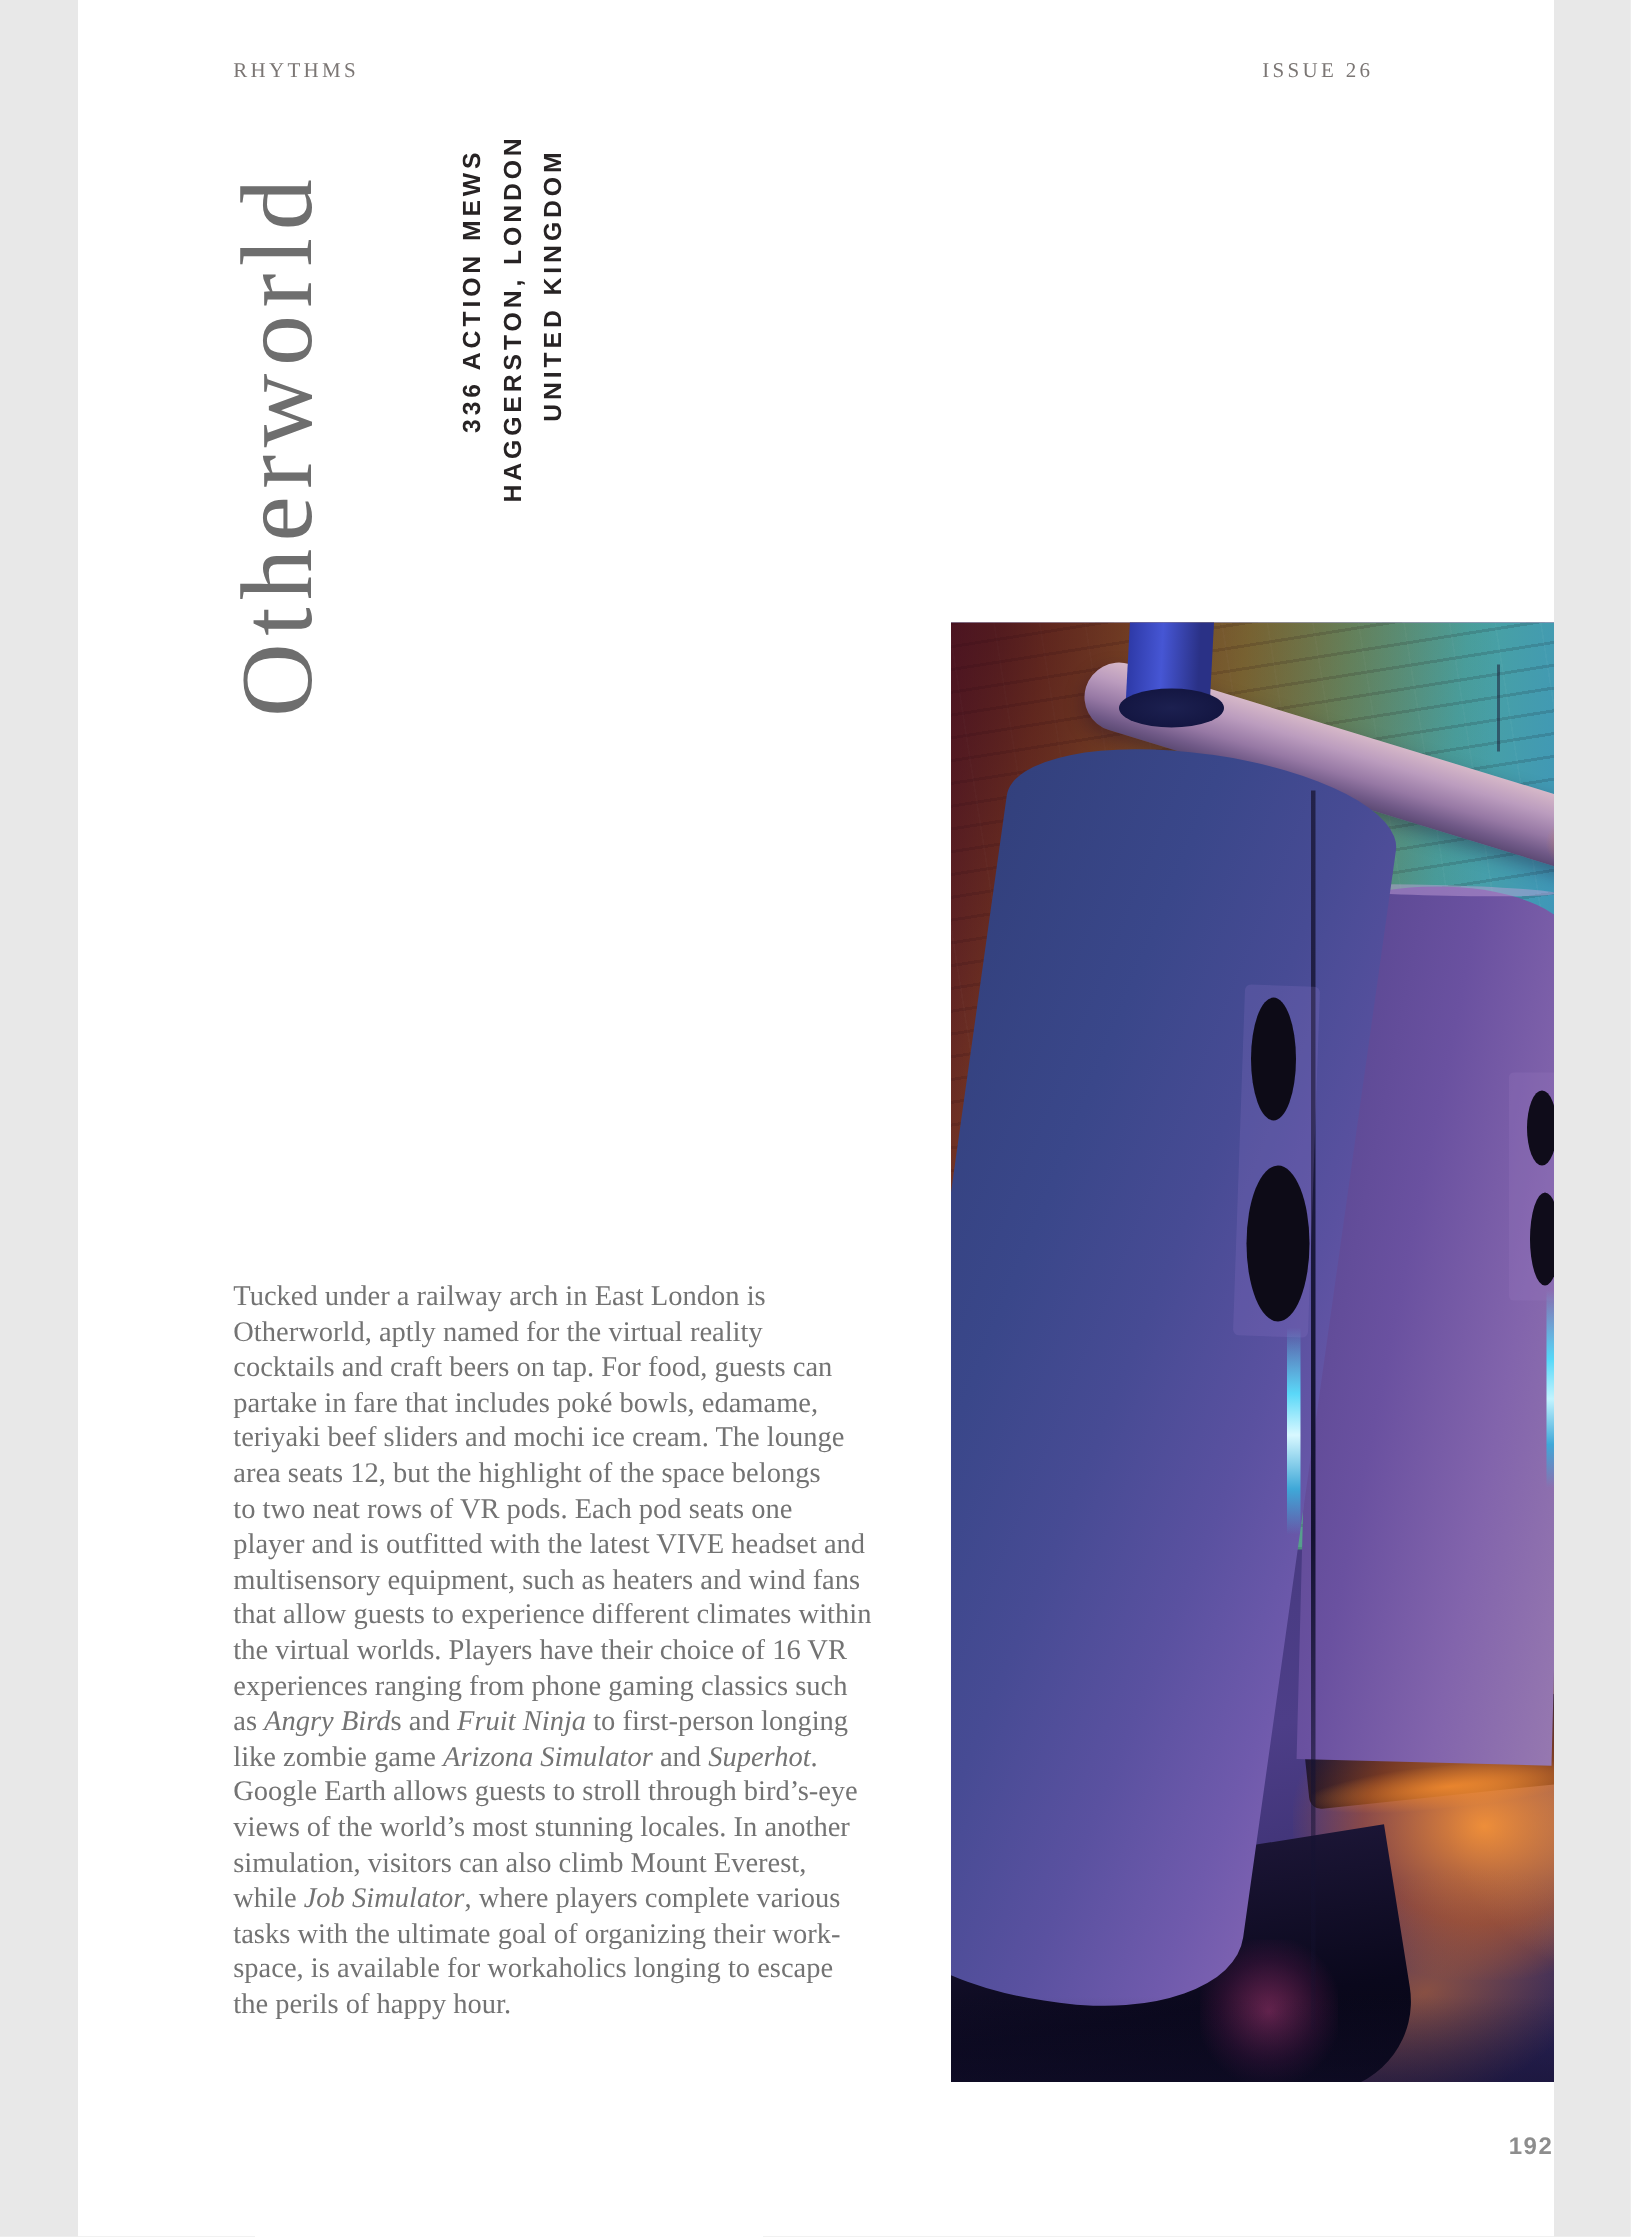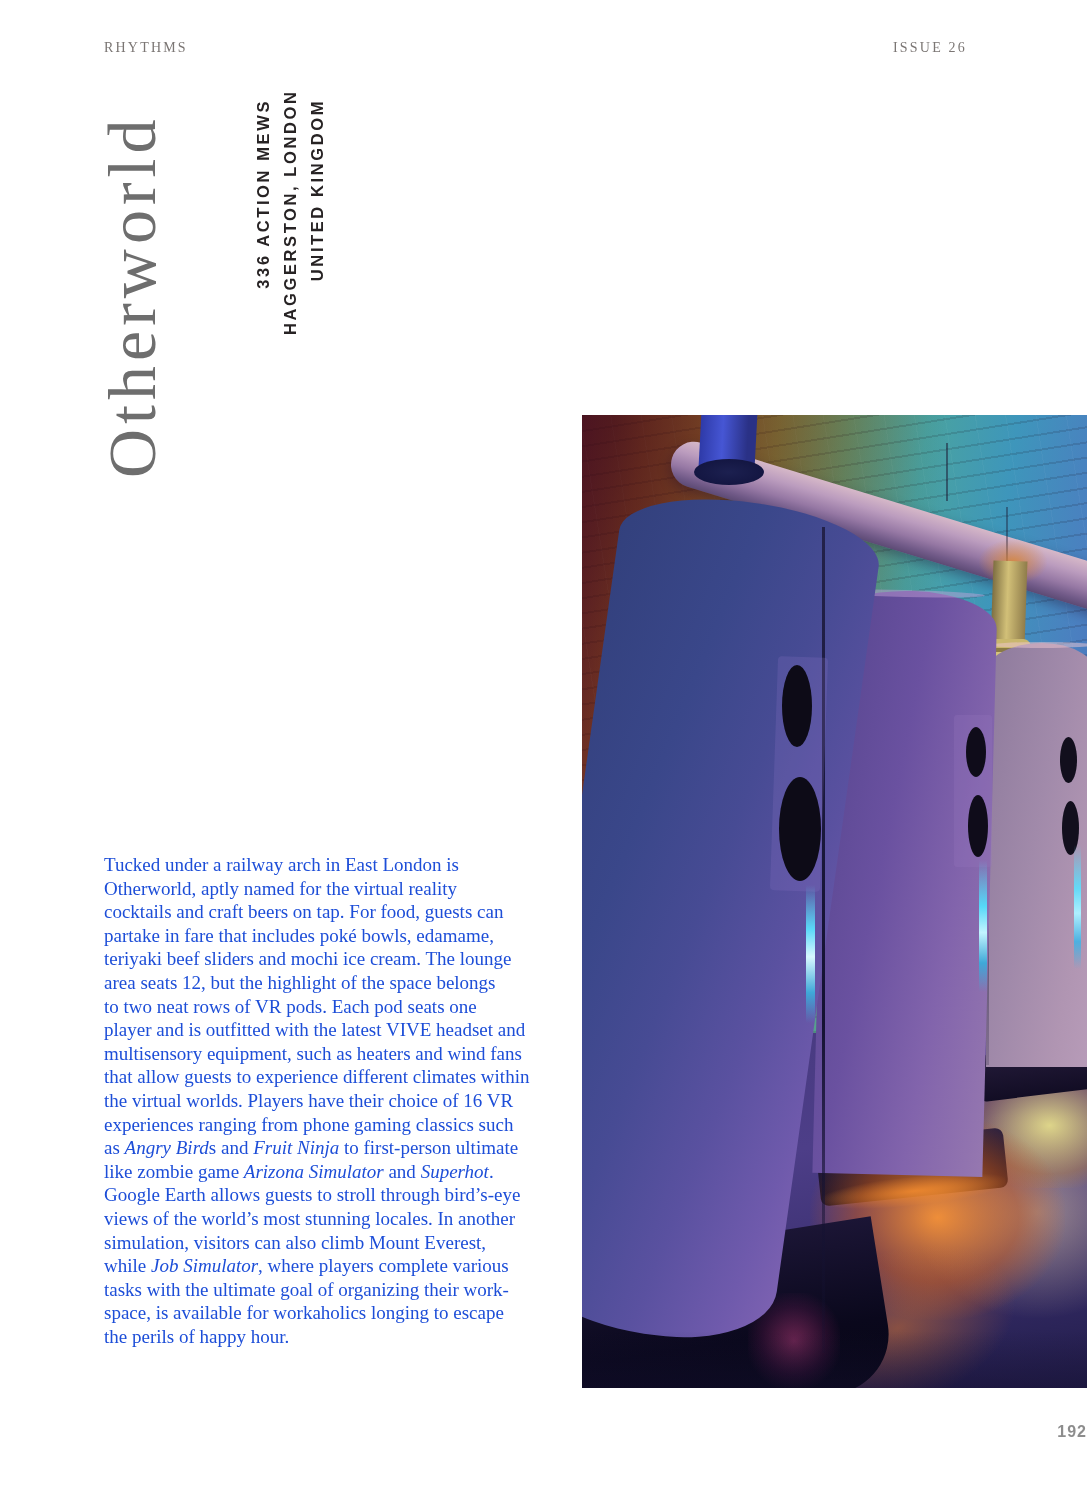--- a/index.html
+++ b/index.html
@@ -1,17 +1,17 @@
 <!DOCTYPE html>
 <html><head>
 <meta charset="utf-8">
 <style>
   html,body{margin:0;padding:0;background:#e8e8e8;}
   .page{
-    position:relative; width:1087px; height:1491px; margin:0 auto;
+    position:relative; width:984px; height:1491px; margin:0 auto;
     background:#ffffff; overflow:hidden;
     font-family:"Liberation Serif", serif; color:#332e2c;
   }
   
   .runhead{
     position:absolute; top:40px; font-size:14px; letter-spacing:2.2px;
     color:#7b7674; font-family:"Liberation Serif", serif;
   }
   .runhead.pub{left:104px;}
   .runhead.issue{right:120px;}
@@ -28,21 +28,21 @@
     position:absolute; left:250px; top:335px;
     transform:rotate(-90deg); transform-origin:top left;
     width:236px; text-align:right;
     font-family:"Liberation Sans", sans-serif; font-weight:bold;
     font-size:16.5px; line-height:27px; letter-spacing:2.6px;
     color:#272324; white-space:nowrap;
   }
   
   .bodycol{
     position:absolute; left:104px; top:853px;
-    font-size:19px; line-height:23.6px; color:#1d4ed8;
+    font-size:19px; line-height:23.6px; color:#737373;
   }
   .body-line{white-space:nowrap;}
   .body-line .it{font-style:italic;}
   
   .folio{
     position:absolute; left:0; right:0; top:1423px; text-align:right;
     font-family:"Liberation Sans", sans-serif; font-weight:bold;
     font-size:16px; letter-spacing:1px; color:#8d8d8d;
   }
   
@@ -163,21 +163,21 @@
       <div class="body-line"><span>cocktails and craft beers on tap. For food, guests can</span></div>
       <div class="body-line"><span>partake in fare that includes poké bowls, edamame,</span></div>
       <div class="body-line"><span>teriyaki beef sliders and mochi ice cream. The lounge</span></div>
       <div class="body-line"><span>area seats 12, but the highlight of the space belongs</span></div>
       <div class="body-line"><span>to two neat rows of VR pods. Each pod seats one</span></div>
       <div class="body-line"><span>player and is outfitted with the latest VIVE headset and</span></div>
       <div class="body-line"><span>multisensory equipment, such as heaters and wind fans</span></div>
       <div class="body-line"><span>that allow guests to experience different climates within</span></div>
       <div class="body-line"><span>the virtual worlds. Players have their choice of 16 VR</span></div>
       <div class="body-line"><span>experiences ranging from phone gaming classics such</span></div>
-      <div class="body-line"><span>as </span><span class="it">Angry Bird</span><span>s and </span><span class="it">Fruit Ninja</span><span> to first-person ultimate</span></div>
+      <div class="body-line"><span>as </span><span class="it">Angry Bird</span><span>s and </span><span class="it">Fruit Ninja</span><span> to first-person longing</span></div>
       <div class="body-line"><span>like zombie game </span><span class="it">Arizona Simulator</span><span> and </span><span class="it">Superhot</span><span>.</span></div>
       <div class="body-line"><span>Google Earth allows guests to stroll through bird’s-eye</span></div>
       <div class="body-line"><span>views of the world’s most stunning locales. In another</span></div>
       <div class="body-line"><span>simulation, visitors can also climb Mount Everest,</span></div>
       <div class="body-line"><span>while </span><span class="it">Job Simulator</span><span>, where players complete various</span></div>
       <div class="body-line"><span>tasks with the ultimate goal of organizing their work-</span></div>
       <div class="body-line"><span>space, is available for workaholics longing to escape</span></div>
       <div class="body-line"><span>the perils of happy hour.</span></div>
     </div>
 

